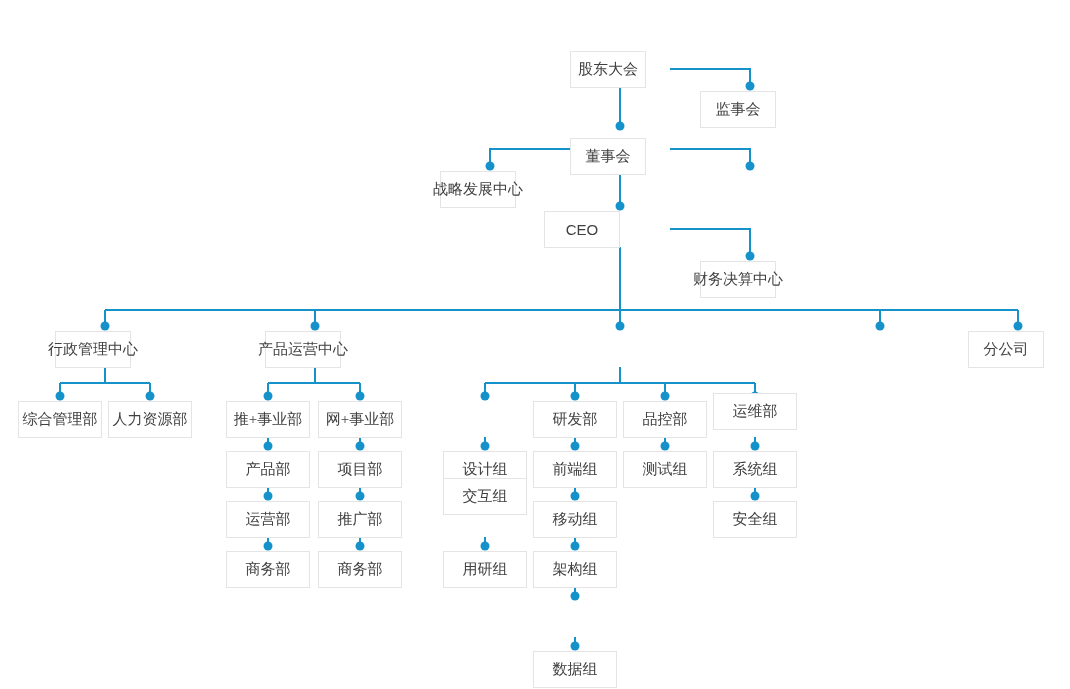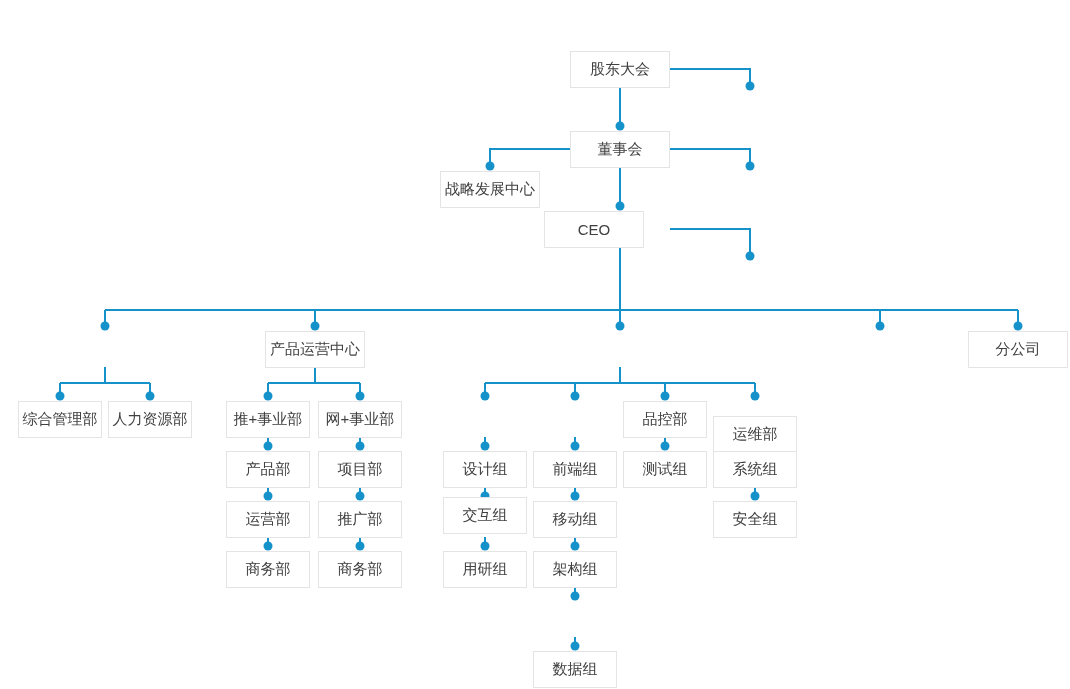--- a/index.html
+++ b/index.html
@@ -29,22 +29,22 @@
     background: #ffffff;
     border: 1px solid #e4e4e4;
     display: flex;
     align-items: center;
     justify-content: center;
     font-size: 15px;
     color: #404040;
     z-index: 1;
     white-space: nowrap;
   }
-  .w100 { width: 100px; }
-  .w84  { width: 84px; }
+  .w100 { width: 76px; }
+  .w84  { width: 84px; font-family: Liberation Serif, serif; }
 </style>
 </head>
 <body>
 
 <div id="stage">
 
   <svg id="connectors" viewBox="0 0 1070 689" xmlns="http://www.w3.org/2000/svg">
     <g stroke="#1692CB" stroke-width="2" fill="none">
       <path d="M670 69 H750 V86 M620 87 V126 M570 149 H490 V166 M670 149 H750 V166 M620 167 V206 M670 229 H750 V256"></path>
       <path d="M620 247 V310 M105 310 H1018 M105 310 V326 M315 310 V326 M620 310 V326 M880 310 V326 M1018 310 V326"></path>
@@ -85,45 +85,49 @@
         <circle cx="575" cy="546" r="4.5"></circle>
       <circle cx="575" cy="596" r="4.5"></circle>
         <circle cx="575" cy="646" r="4.5"></circle>
       <circle cx="665" cy="446" r="4.5"></circle>
       <circle cx="755" cy="446" r="4.5"></circle>
         <circle cx="755" cy="496" r="4.5"></circle>
     </g>
   </svg>
 
   <div class="node w100" style="left:570px;top:51px">股东大会</div>
-  <div class="node w100" style="left:570px;top:131px">董事会</div>
+  <div class="node w100" style="left:700px;top:91px">监事会</div>
+  <div class="node w100" style="left:570px;top:138px">董事会</div>
   <div class="node w100" style="left:440px;top:171px">战略发展中心</div>
   <div class="node w100" style="left:544px;top:211px">CEO</div>
+  <div class="node w100" style="left:700px;top:261px">财务决算中心</div>
 
+  <div class="node w100" style="left:55px;top:331px">行政管理中心</div>
   <div class="node w100" style="left:265px;top:331px">产品运营中心</div>
   <div class="node w100" style="left:968px;top:331px">分公司</div>
 
   <div class="node w84" style="left:18px;top:401px">综合管理部</div>
   <div class="node w84" style="left:108px;top:401px">人力资源部</div>
 
   <div class="node w84" style="left:226px;top:401px">推+事业部</div>
   <div class="node w84" style="left:318px;top:401px">网+事业部</div>
   <div class="node w84" style="left:226px;top:451px">产品部</div>
   <div class="node w84" style="left:318px;top:451px">项目部</div>
   <div class="node w84" style="left:226px;top:501px">运营部</div>
   <div class="node w84" style="left:318px;top:501px">推广部</div>
   <div class="node w84" style="left:226px;top:551px">商务部</div>
   <div class="node w84" style="left:318px;top:551px">商务部</div>
 
+  <div class="node w84" style="left:533px;top:401px">研发部</div>
   <div class="node w84" style="left:623px;top:401px">品控部</div>
-  <div class="node w84" style="left:713px;top:416px">运维部</div>
+  <div class="node w84" style="left:713px;top:393px">运维部</div>
   <div class="node w84" style="left:443px;top:451px">设计组</div>
   <div class="node w84" style="left:533px;top:451px">前端组</div>
   <div class="node w84" style="left:623px;top:451px">测试组</div>
   <div class="node w84" style="left:713px;top:451px">系统组</div>
-  <div class="node w84" style="left:443px;top:497px">交互组</div>
+  <div class="node w84" style="left:443px;top:478px">交互组</div>
   <div class="node w84" style="left:533px;top:501px">移动组</div>
   <div class="node w84" style="left:713px;top:501px">安全组</div>
   <div class="node w84" style="left:443px;top:551px">用研组</div>
   <div class="node w84" style="left:533px;top:551px">架构组</div>
   <div class="node w84" style="left:533px;top:651px">数据组</div>
 
 </div>
 
 </body></html>

